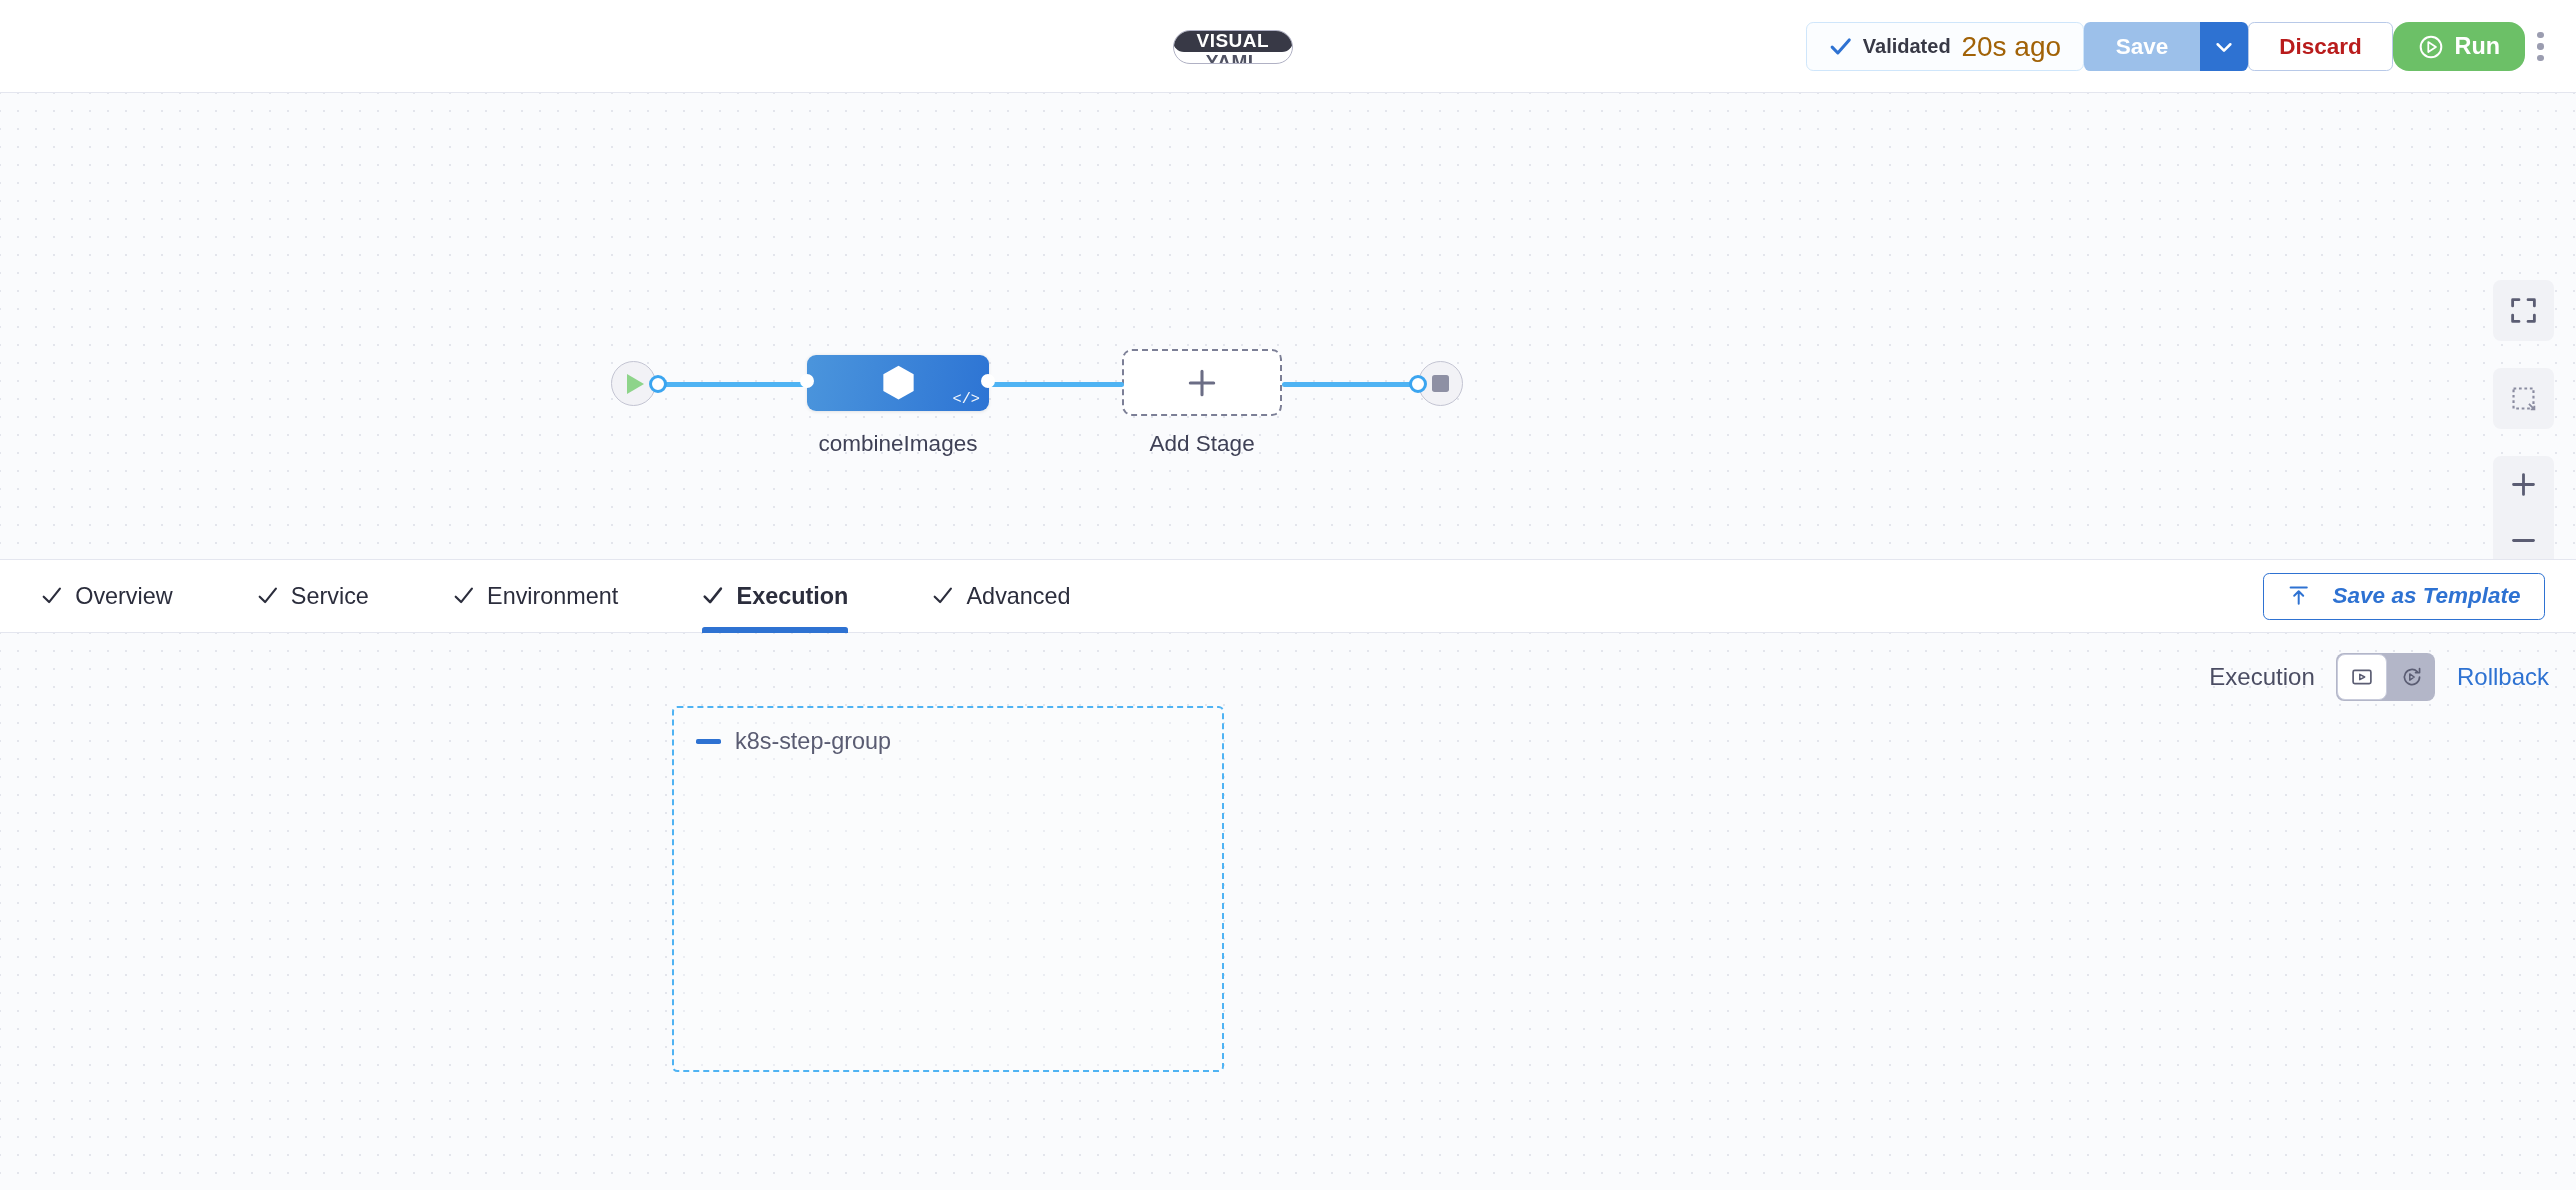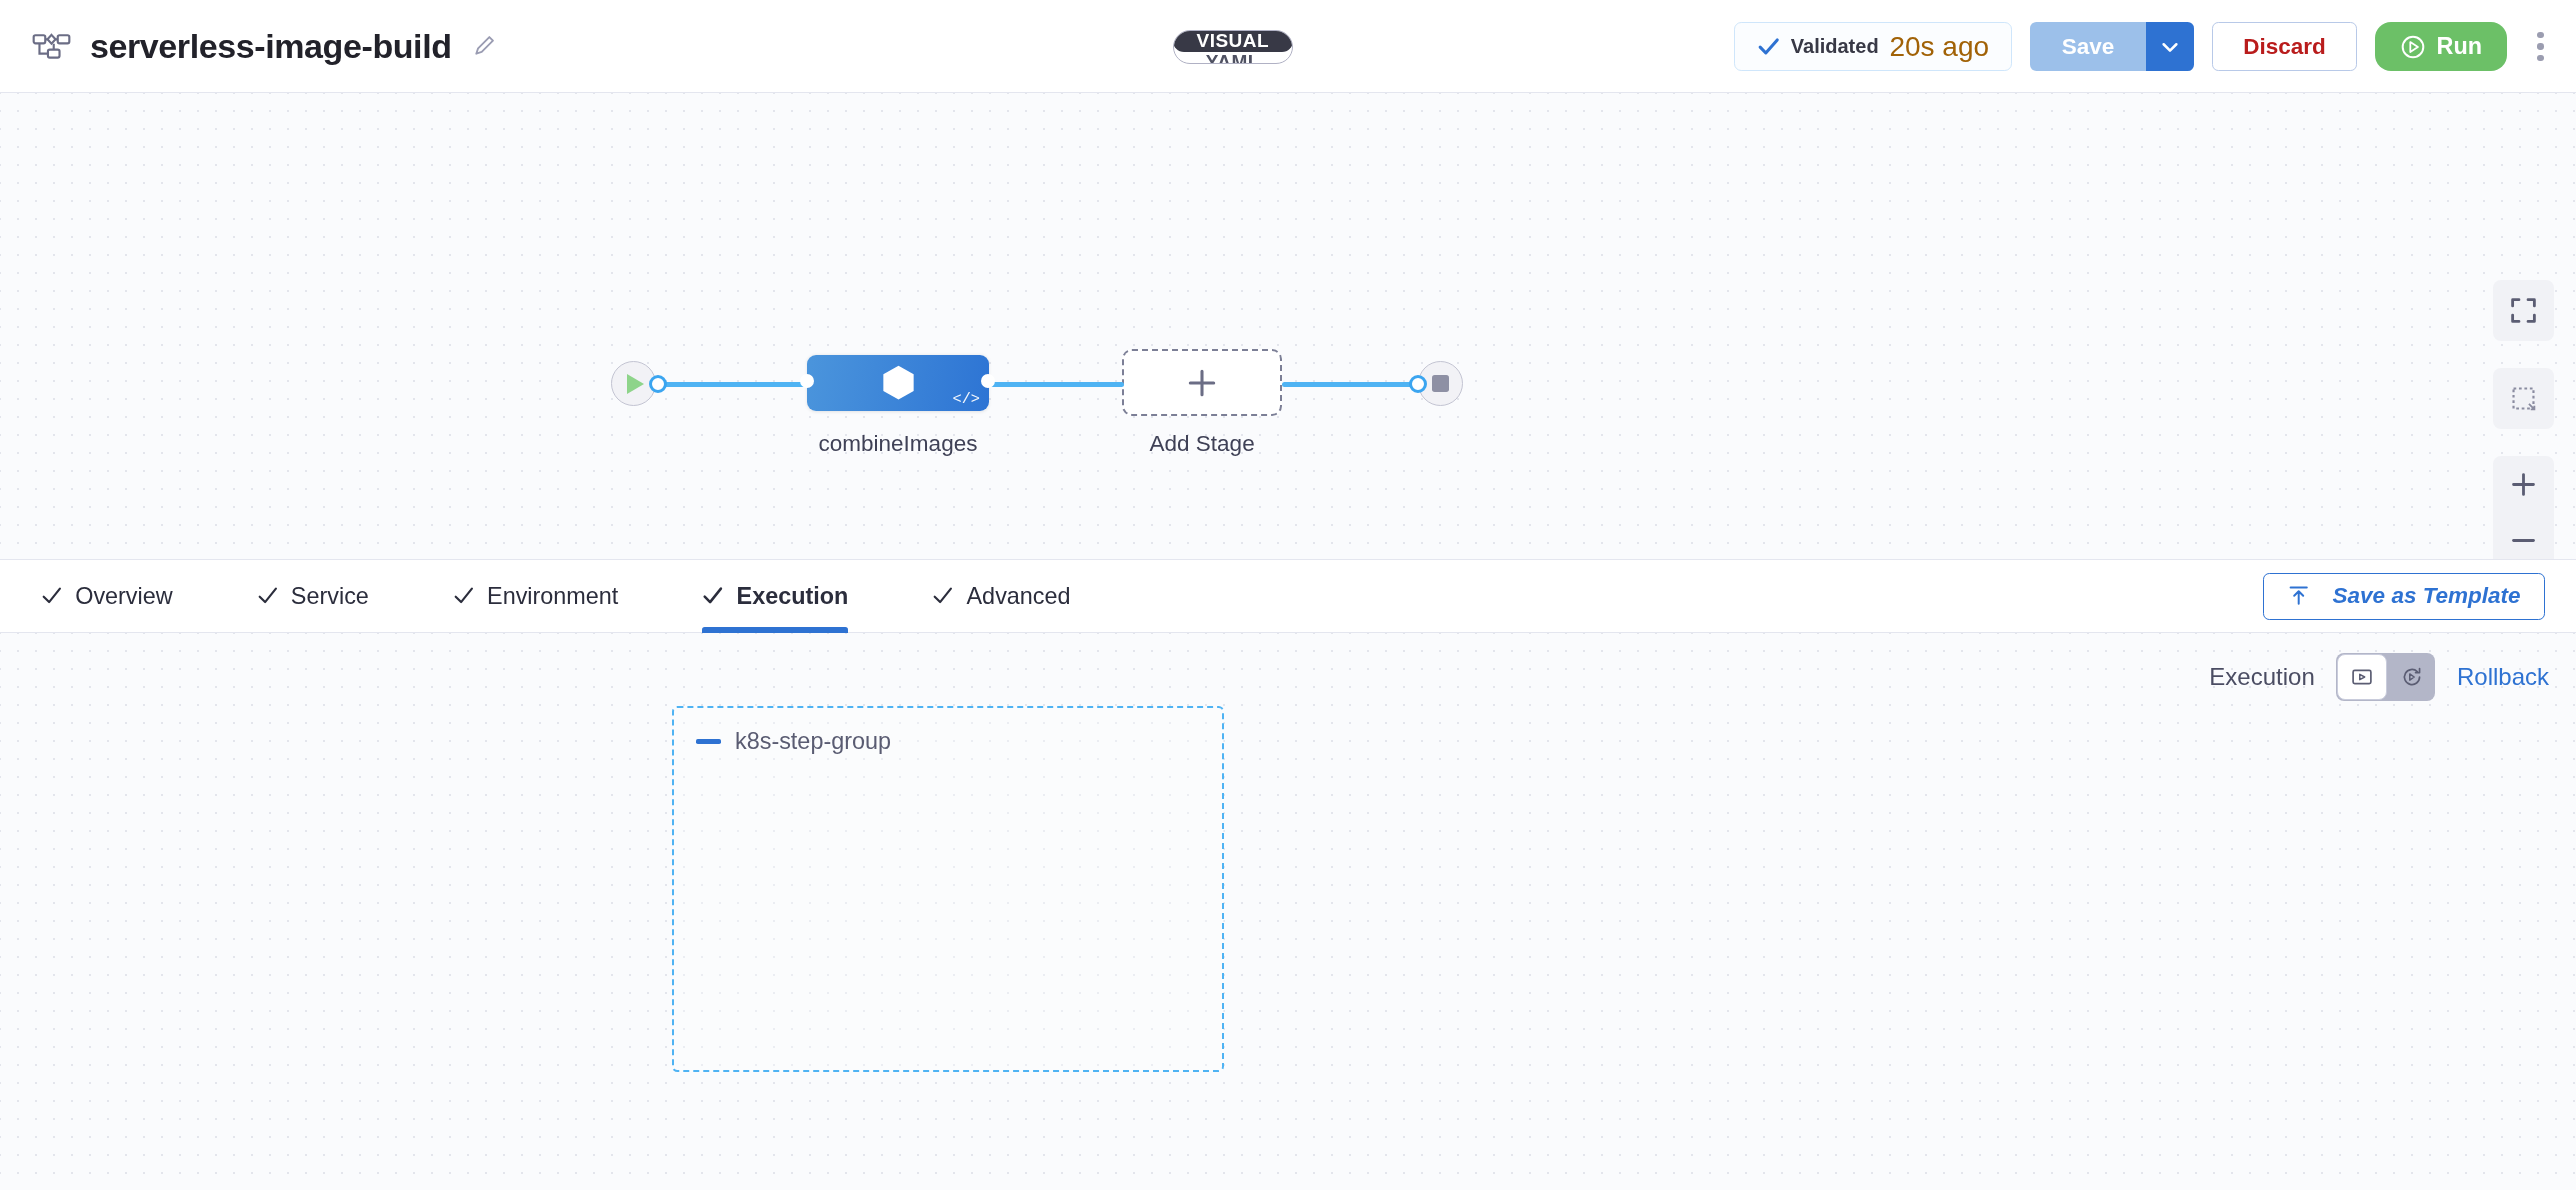--- a/index.html
+++ b/index.html
@@ -69,21 +69,20 @@
     padding: 0 23.4px;
   }
 
   .hdr-right {
     position: absolute;
     right: 20px;
     top: 0;
     height: 93px;
     display: flex;
     align-items: center;
-    gap: 18px;
   }
   .validated-badge {
     display: flex;
     align-items: center;
     gap: 10.8px;
     height: 49px;
     padding: 0 21.6px;
     border: 0.9px solid #cfe6fb;
     border-radius: 7.2px;
     background: #fbfdff;
@@ -380,37 +379,20 @@
   .rollback-link {
     font-size: 24px;
     color: #2e72d2;
     cursor: pointer;
   }
 </style>
 </head>
 <body>
 
 <div class="header">
-  <div class="hdr-left">
-    <span class="pipeline-icon">
-      <svg viewBox="0 0 46 40" width="41" height="36">
-        <rect x="3" y="8" width="13" height="9" rx="2" fill="none" stroke="#6b6d85" stroke-width="2.4"></rect>
-        <rect x="30" y="8" width="13" height="9" rx="2" fill="none" stroke="#6b6d85" stroke-width="2.4"></rect>
-        <rect x="19" y="24" width="13" height="9" rx="2" fill="none" stroke="#6b6d85" stroke-width="2.4"></rect>
-        <path d="M23 7.5 L27.5 12.5 L23 17.5 L18.5 12.5 Z" fill="none" stroke="#6b6d85" stroke-width="2.4"></path>
-        <path d="M16 12.5 H18.5 M27.5 12.5 H30 M9.5 17 V28.5 H19 M25.5 17.5 V24" fill="none" stroke="#6b6d85" stroke-width="2.4"></path>
-      </svg>
-    </span>
-    <span class="pipeline-title">serverless-image-build</span>
-    <span class="edit-icon">
-      <svg viewBox="0 0 30 30" width="27" height="27">
-        <path d="M7 23 L9 17 L21.5 4.5 L25.5 8.5 L13 21 Z" fill="none" stroke="#9a9cb2" stroke-width="2.1" stroke-linejoin="round"></path>
-      </svg>
-    </span>
-  </div>
 
   <div class="mode-toggle">
     <div class="mode-opt active">VISUAL</div>
     <div class="mode-opt">YAML</div>
   </div>
 
   <div class="hdr-right">
     <div class="validated-badge">
       <span class="check-blue">
         <svg viewBox="0 0 26 26" width="23.4" height="23.4">

